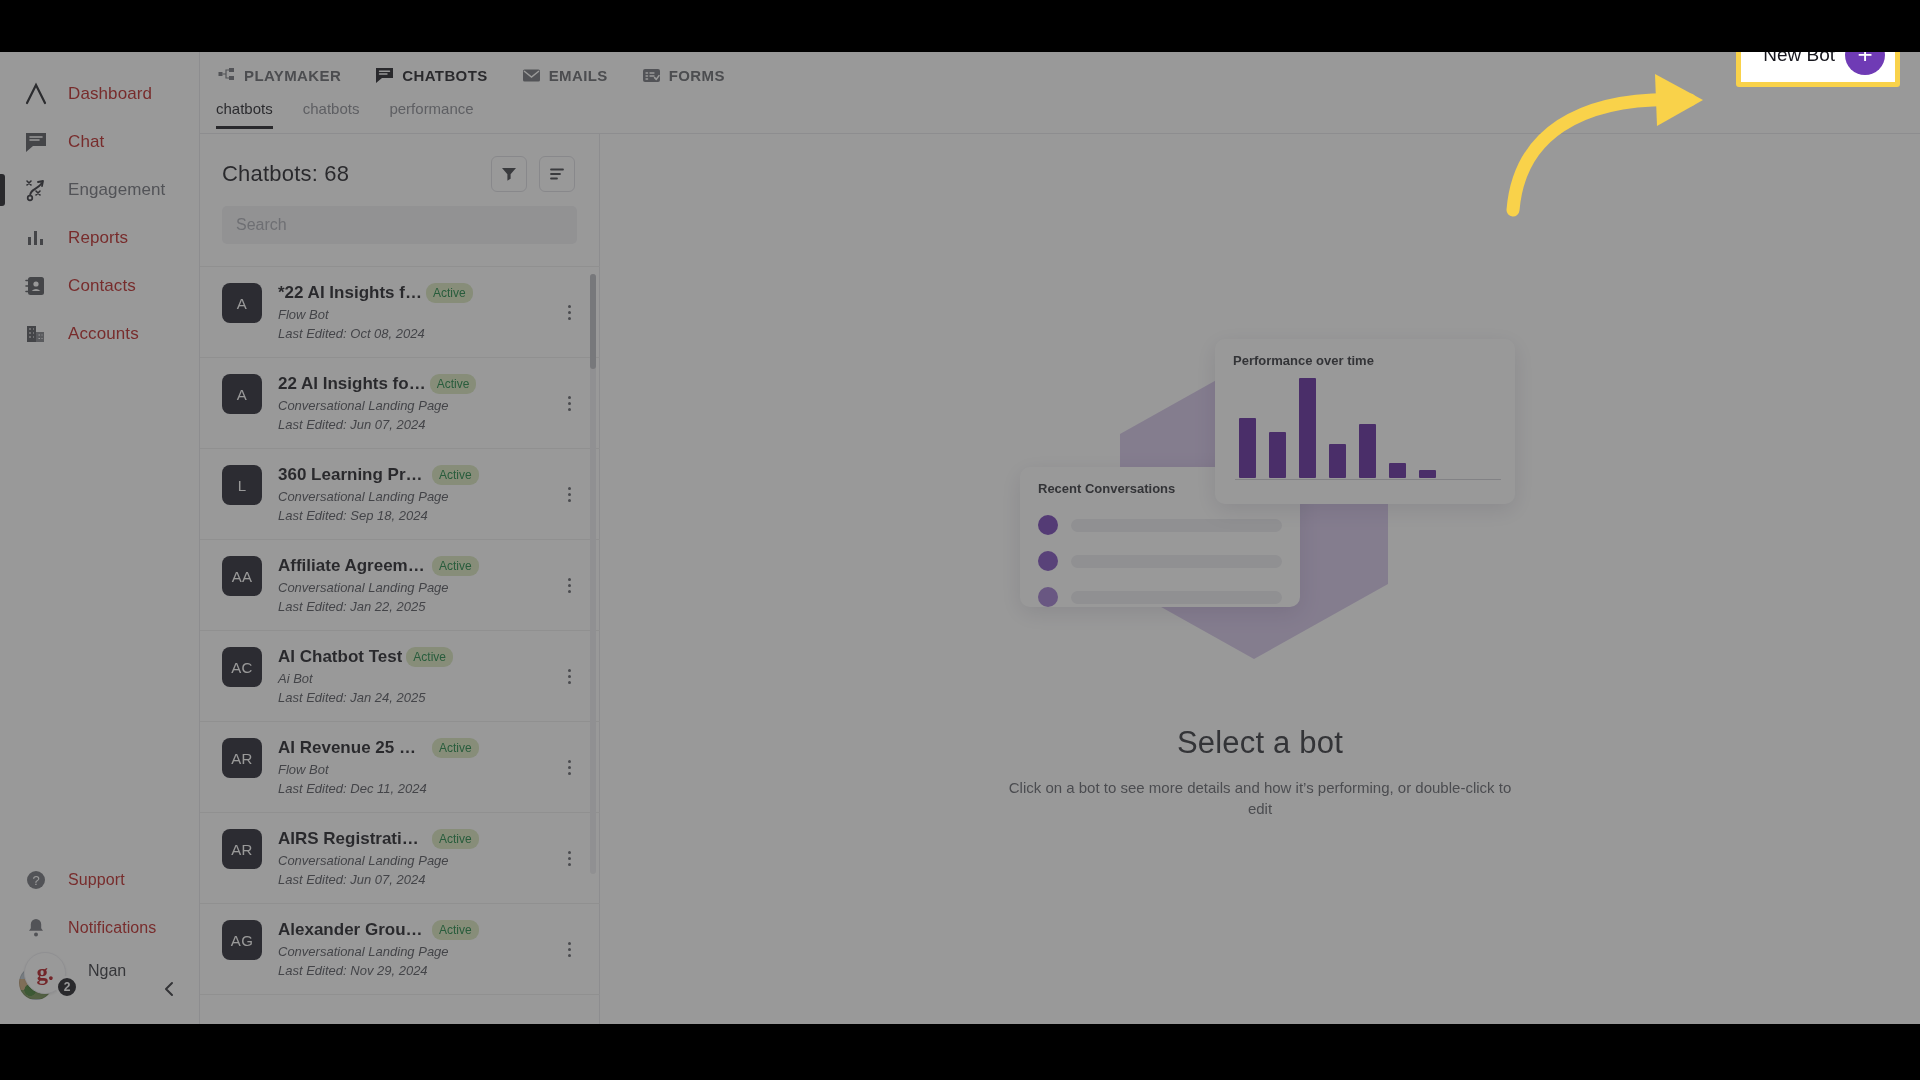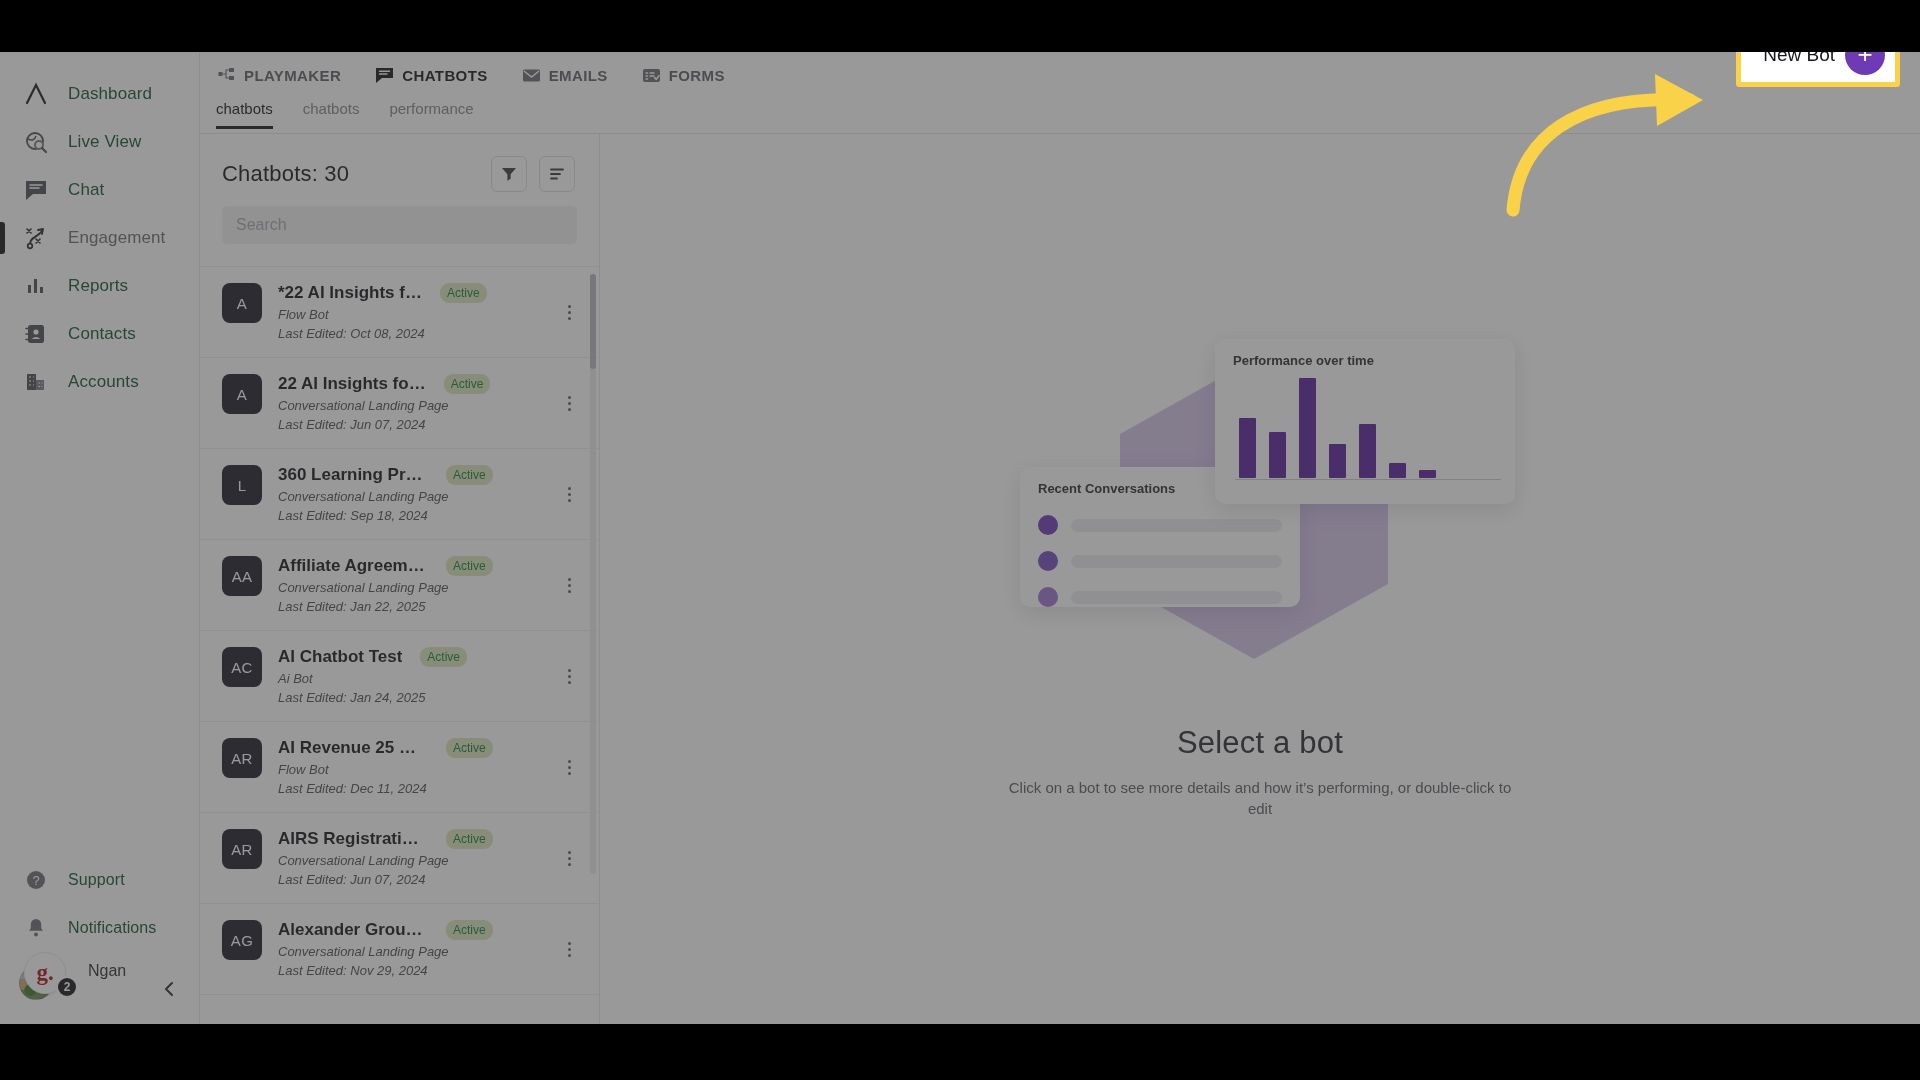--- a/index.html
+++ b/index.html
@@ -48,21 +48,21 @@
     height: 48px; padding-left: 16px;
     cursor: pointer; position: relative;
   }
   .nav-icon {
     width: 40px; height: 28px;
     display: flex; align-items: center; justify-content: center;
     flex: 0 0 40px;
   }
   .nav-label {
     margin-left: 12px;
-    font-size: 17px; color: #14532d;
+    font-size: 17px; color: #b91c1c;
     letter-spacing: .1px;
     white-space: nowrap;
   }
   .nav-item.active .nav-label { color: #6b6d76; }
   .nav-item.active::before {
     content: ""; position: absolute; left: 0; top: 8px;
     width: 5px; height: 32px; background: #16161d;
     border-radius: 0 3px 3px 0;
   }
 
@@ -223,21 +223,21 @@
     border-bottom: 1px solid #ececed;
     cursor: pointer;
   }
   .bot-avatar {
     width: 40px; height: 40px; border-radius: 8px;
     background: #1c1c28; color: #ffffff;
     display: flex; align-items: center; justify-content: center;
     font-size: 15px; letter-spacing: .3px; flex: 0 0 40px;
   }
   .bot-info { margin-left: 16px; flex: 1 1 auto; min-width: 0; }
-  .bot-title-line { display: flex; align-items: flex-end; gap: 18px; }
+  .bot-title-line { display: flex; align-items: flex-end; gap: 4px; }
   .bot-name {
     font-size: 17px; color: #16161d; font-weight: 600;
     white-space: nowrap; overflow: hidden; text-overflow: ellipsis;
     max-width: 150px;
   }
   .bot-badge {
     font-size: 12px; color: #15803d;
     background: #d9e7bd; border-radius: 9px;
     padding: 3px 7px; white-space: nowrap;
   }
@@ -327,32 +327,20 @@
 
       <div class="nav-item">
         <span class="nav-icon">
           <svg width="26" height="26" viewBox="0 0 26 26">
               <path d="M4 22 L13 4 L22 22" fill="none" stroke="#1b1c22" stroke-width="2.2" stroke-linecap="round"></path>
             </svg>
         </span>
         <span class="nav-label">Dashboard</span>
       </div>
 
-      <div class="nav-item">
-        <span class="nav-icon">
-          <svg width="26" height="26" viewBox="0 0 26 26">
-            <circle cx="12" cy="12" r="8" fill="none" stroke="#4e5057" stroke-width="1.8"></circle>
-            <path d="M5 10 Q11 13 13 7" fill="none" stroke="#4e5057" stroke-width="1.5"></path>
-            <circle cx="16" cy="16" r="5" fill="#7a7c84"></circle>
-            <circle cx="16" cy="16" r="3" fill="#fff"></circle>
-            <path d="M19 19 L23 23" stroke="#4e5057" stroke-width="2.2" stroke-linecap="round"></path>
-          </svg>
-        </span>
-        <span class="nav-label">Live View</span>
-      </div>
 
       <div class="nav-item">
         <span class="nav-icon">
           <svg width="26" height="26" viewBox="0 0 26 26">
             <path d="M3 4 h20 v13 h-13 l-7 6 z" fill="#4e5057"></path>
             <path d="M7 8 h12 M7 11 h9" stroke="#fff" stroke-width="1.6" stroke-linecap="round"></path>
           </svg>
         </span>
         <span class="nav-label">Chat</span>
       </div>
@@ -495,21 +483,21 @@
 
       <div class="subtabs">
         <div class="subtab active">chatbots</div>
         <div class="subtab">chatbots</div>
         <div class="subtab">performance</div>
       </div>
     </header>
 
     <div id="listpanel">
       <div class="list-head">
-        <div class="list-title">Chatbots: 30</div>
+        <div class="list-title">Chatbots: 68</div>
         <div class="head-actions">
           <div class="icon-btn">
             <svg width="18" height="18" viewBox="0 0 18 18">
               <path d="M2 3 h14 l-5.4 6.3 v4.4 l-3.2 2 v-6.4 z" fill="currentColor"></path>
             </svg>
           </div>
           <div class="icon-btn">
             <svg width="18" height="18" viewBox="0 0 18 18">
               <path d="M3 4.5 h12 M3 9 h9 M3 13.5 h6" stroke="currentColor" stroke-width="1.8" stroke-linecap="round"></path>
             </svg>

